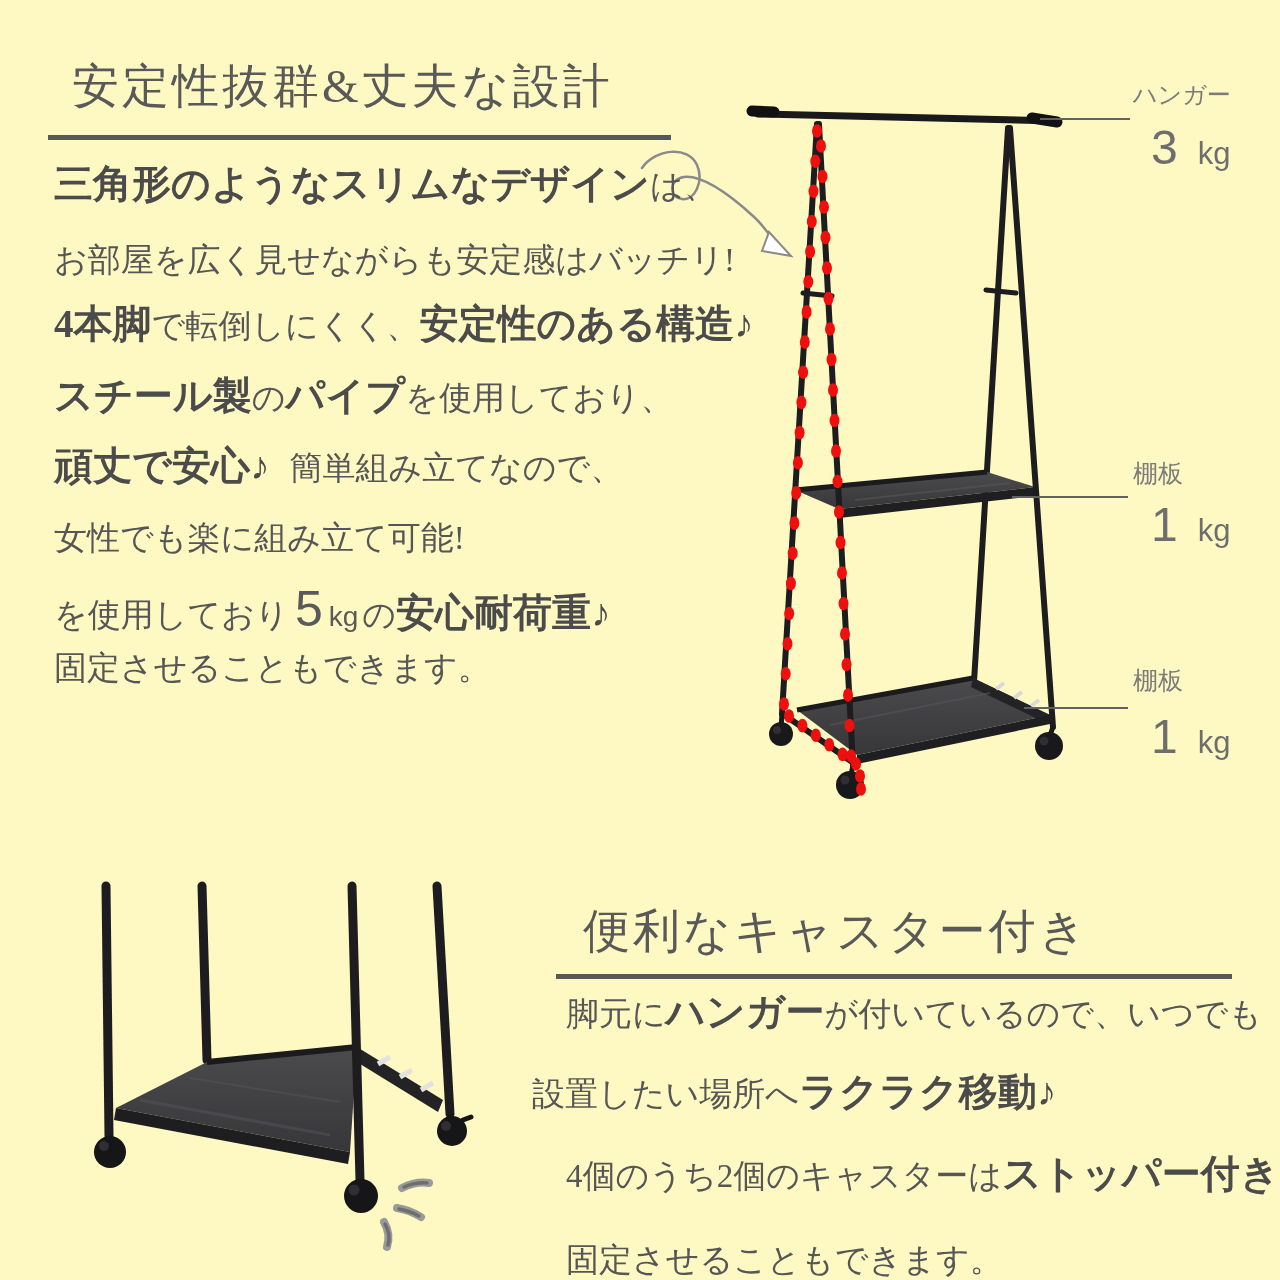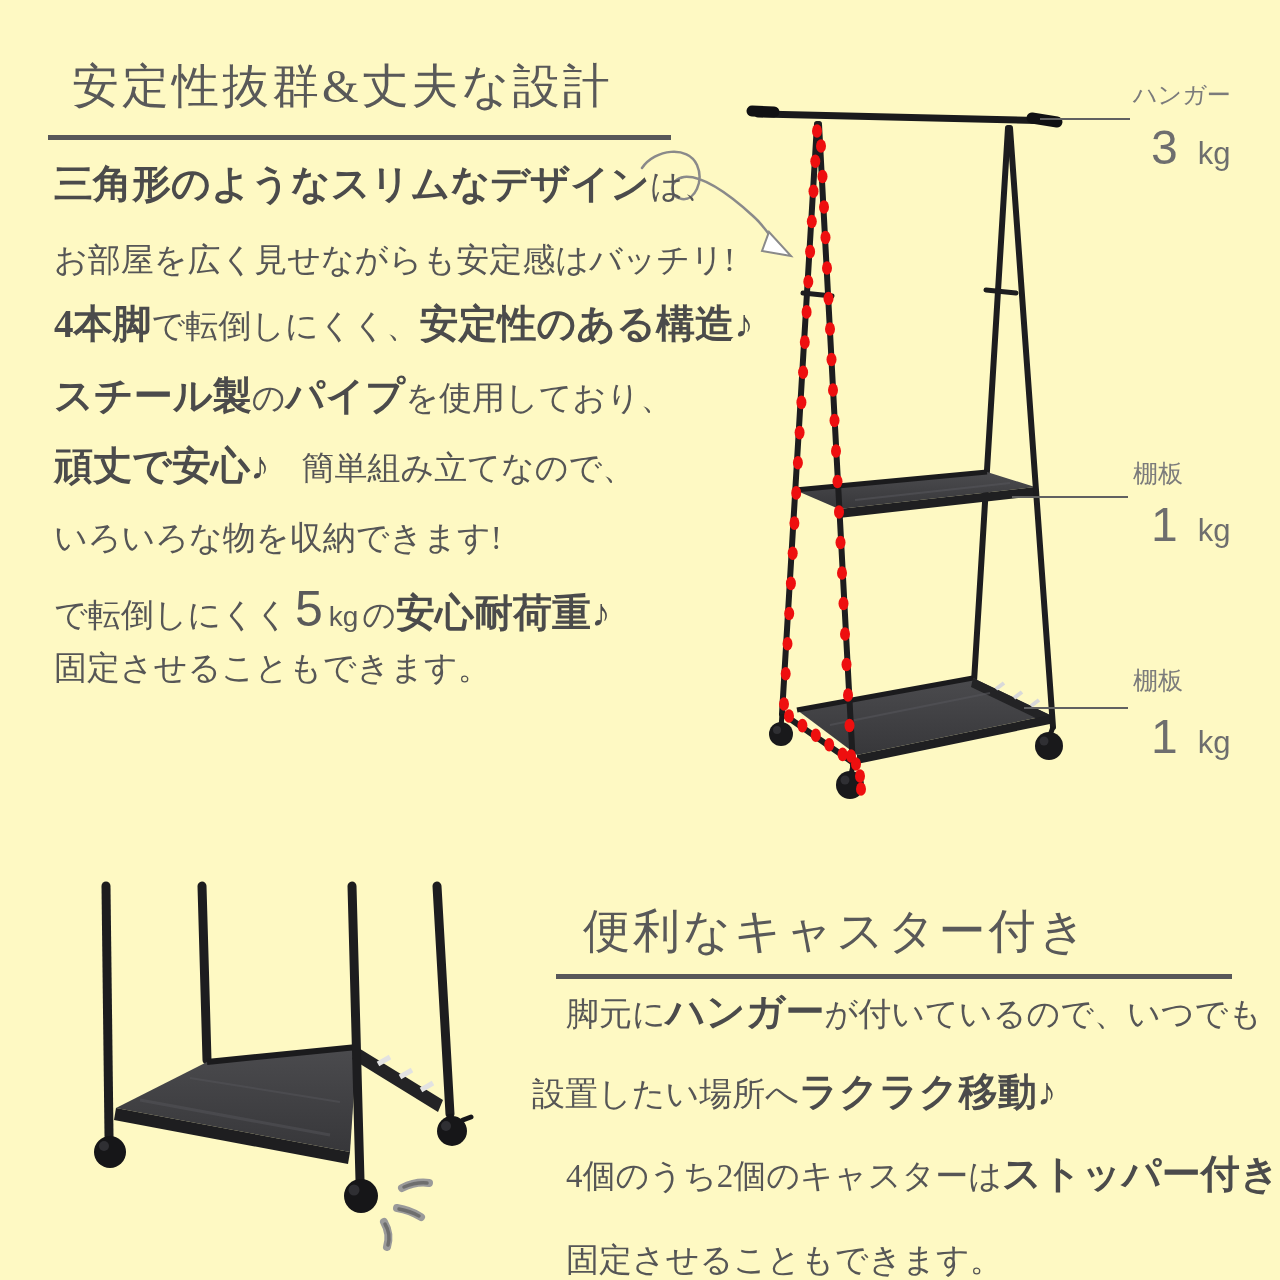--- a/index.html
+++ b/index.html
@@ -4,21 +4,21 @@
 <style>
   html,body{margin:0;padding:0;background:#ffffff;}
   #page{position:relative;width:1280px;height:1280px;background:#fef9c3;overflow:hidden;
         font-family:"Liberation Serif","DejaVu Serif",serif;color:#565656;}
   .abs{position:absolute;}
   .title{font-size:47px;letter-spacing:3px;color:#595959;line-height:1;white-space:nowrap;}
   .rule{position:absolute;background:#58585a;height:5px;}
   .line{position:absolute;white-space:nowrap;line-height:1.25;font-size:33px;color:#565656;}
   .b{font-weight:700;font-size:39px;color:#4b4b4b;}
   .r{font-size:33px;color:#565656;}
-  .gap-l{margin-left:32px;}
+  .gap-l{margin-left:20px;}
   .bignum{font-family:"Liberation Sans","DejaVu Sans",sans-serif;font-size:50px;color:#5a5a5a;margin:0 6px;}
   .smkg{font-family:"Liberation Sans","DejaVu Sans",sans-serif;font-size:28px;color:#5a5a5a;margin-right:4px;}
   .lbl{position:absolute;font-family:"Liberation Sans","DejaVu Sans",sans-serif;color:#7b7b7b;
        font-size:25px;line-height:1;white-space:nowrap;}
   .val{position:absolute;display:flex;align-items:baseline;gap:20px;
        font-family:"Liberation Sans","DejaVu Sans",sans-serif;color:#6e6e6e;line-height:1;}
   .val .n{font-size:48px;}
   .val .u{font-size:31px;}
   svg{position:absolute;left:0;top:0;}
 </style>
@@ -201,24 +201,24 @@
     <div class="line" style="left:54px;top:300px;">
       <span class="b">4本脚</span><span class="r">で転倒しにくく、</span><span class="b">安定性のある構造♪</span>
     </div>
 
     <div class="line" style="left:54px;top:372px;">
       <span class="b">スチール製</span><span class="r">の</span><span class="b">パイプ</span><span class="r">を使用しており、</span>
     </div>
     <div class="line" style="left:54px;top:442px;">
       <span class="b">頑丈で安心♪</span><span class="r gap-l">簡単組み立てなので、</span>
     </div>
-    <div class="line" style="left:54px;top:518px;">いろいろな物を収納できます!</div>
+    <div class="line" style="left:54px;top:518px;">女性でも楽に組み立て可能!</div>
 
     <div class="line" style="left:54px;top:578px;">
-      <span class="r">で転倒しにくく</span><span class="bignum">5</span><span class="smkg">kg</span><span class="r">の</span><span class="b">安心耐荷重♪</span>
+      <span class="r">を使用しており</span><span class="bignum">5</span><span class="smkg">kg</span><span class="r">の</span><span class="b">安心耐荷重♪</span>
     </div>
     <div class="line" style="left:54px;top:648px;">固定させることもできます。</div>
   </div>
 
   <div>
     <div class="lbl" style="left:1133px;top:83px;font-size:24px;">ハンガー</div>
     <div class="val" style="left:1151px;top:124px;">
       <span class="n">3</span>
         <span class="u">kg</span>
     </div>

